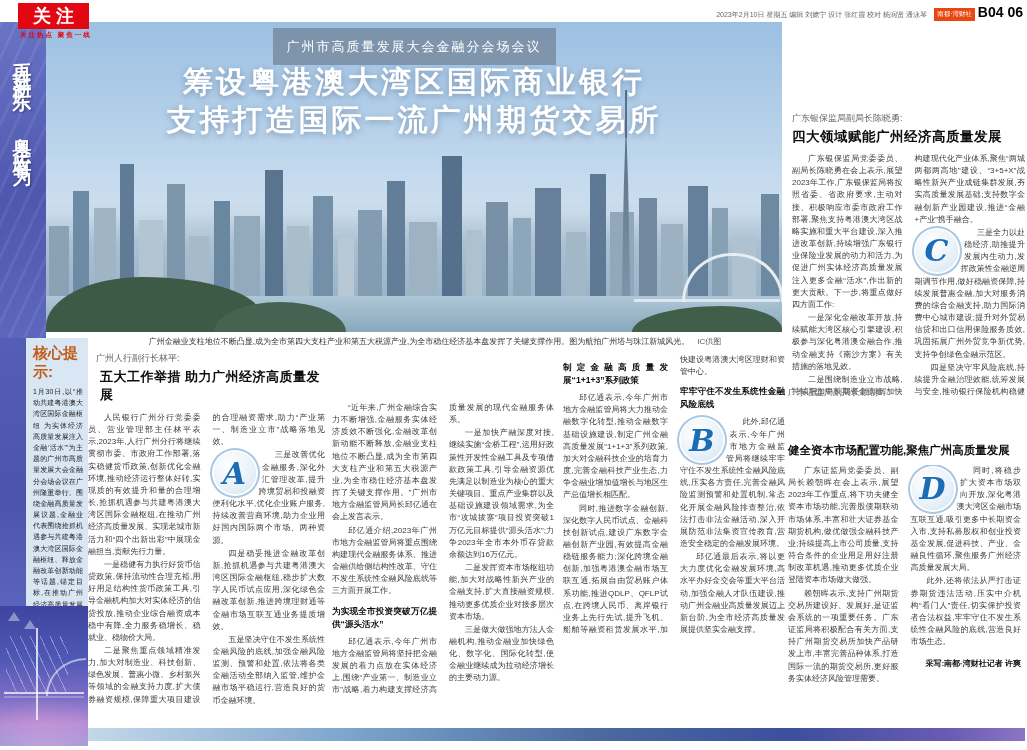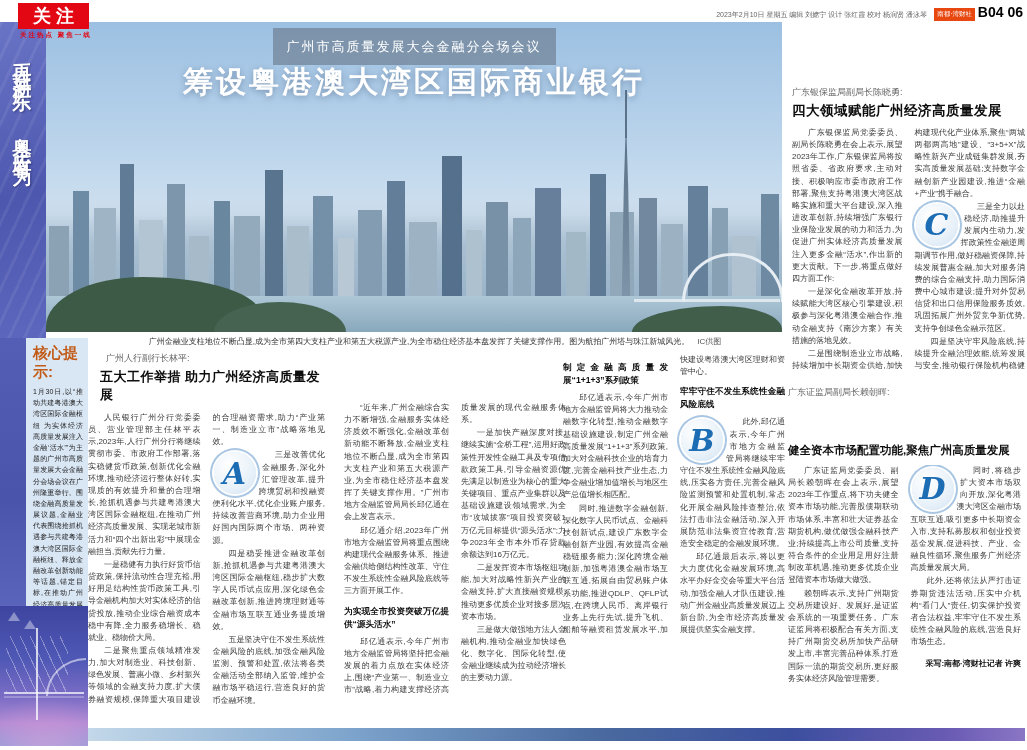--- a/index.html
+++ b/index.html
@@ -75,41 +75,41 @@
      padding:11px 14px;}
   .hero-title{position:relative;text-align:center;color:#fff;font-size:30px;font-weight:800;
      letter-spacing:3px;line-height:1.25;margin-top:7px;z-index:5;
      text-shadow:0 2px 6px rgba(30,50,80,.35);}
   .caption{position:absolute;left:88px;top:336px;width:694px;text-align:center;font-size:8px;
      color:#333;z-index:3;}
   .cap-credit{color:#555;margin-left:8px;}
 
   
   .art{position:absolute;z-index:3;}
-  .kicker{font-size:9px;color:#666;padding-left:18px;}
+  .kicker{font-size:9px;color:#666;padding-left:8px;}
   .title{font-size:13px;font-weight:bold;color:#0d0d0d;margin:3px 0 0;padding-left:12px;
          letter-spacing:.5px;}
   .flow{overflow:hidden;font-size:8px;line-height:1.52;color:#3a3a3a;text-align:justify;}
   .cols2{column-count:2;column-gap:12px;}
   .para{margin:0 0 1px;text-indent:2em;}
   .subhead{font-size:8.6px;font-weight:bold;color:#0d0d0d;margin:7px 0 5px;text-indent:0;}
   .credit{text-align:right;font-weight:bold;color:#111;margin:10px 0 0;text-indent:0;font-size:8px;}
   .letter-badge{float:left;width:42px;height:42px;border-radius:50%;margin:3px 7px 3px 1px;
      background:radial-gradient(circle at 35% 30%,#ffffff 0%,#e8f1f9 60%,#cfe2f2 100%);
      box-shadow:0 0 0 2px #fff,0 0 0 4px #a9c6e2;color:#1d6db5;
      font-family:"DejaVu Serif",serif;font-style:italic;font-weight:bold;font-size:30px;
      display:flex;align-items:center;justify-content:center;shape-outside:circle(50%);}
 
   .art-a{left:88px;top:352px;width:237px;}
   .art-a .flow{margin-top:8px;height:352px;}
   .art-b{left:332px;top:352px;width:453px;height:374px;}
   .b-head{position:absolute;left:0;top:0;width:224px;}
-  .b-left{position:absolute;left:12px;top:50px;width:222px;height:322px;}
+  .b-left{position:absolute;left:0;top:50px;width:222px;height:322px;}
   .b-right{position:absolute;left:231px;top:2px;width:222px;height:370px;}
-  .art-c{left:792px;top:86px;width:233px;}
+  .art-c{left:792px;top:112px;width:233px;}
   .art-c .kicker,.art-d .kicker{padding-left:0;}
   .art-c .title{font-size:13.5px;padding-left:0;}
   .art-c .flow{margin-top:7px;height:248px;}
   .art-d{left:788px;top:386px;width:233px;}
   .art-d .title{font-size:11.5px;padding-left:0;letter-spacing:0;margin-top:44px;}
   .art-d .flow{margin-top:7px;height:296px;}
 
   .bottom-bar{position:absolute;left:88px;top:728px;width:937px;height:13px;z-index:3;
      background:linear-gradient(90deg,#c3d8e9 0%,#7da4cc 28%,#49699f 55%,#3c4f9e 75%,#6a5bb4 92%,#8a76c4 100%);}
 </style>
@@ -184,20 +184,21 @@
     <div class="pdeck"></div>
     <div class="pbridge"></div>
     <div class="trees-l"></div>
     <div class="trees-l2"></div>
     <div class="trees-r"></div>
     <div class="hero-kicker">
       <span>广州市高质量发展大会金融分会场会议</span>
     </div>
     <div class="hero-title">
       <div>筹设粤港澳大湾区国际商业银行</div>
+      <div>支持打造国际一流广州期货交易所</div>
     </div>
   </div>
   <div class="caption">
     <span>广州金融业支柱地位不断凸显,成为全市第四大支柱产业和第五大税源产业,为全市稳住经济基本盘发挥了关键支撑作用。图为航拍广州塔与珠江新城风光。</span><span class="cap-credit">IC供图</span>
   </div>
 
   <section class="art art-a">
     <div class="kicker">广州人行副行长林平:</div>
     <h2 class="title">五大工作举措 助力广州经济高质量发展</h2>
     <div class="flow cols2">

